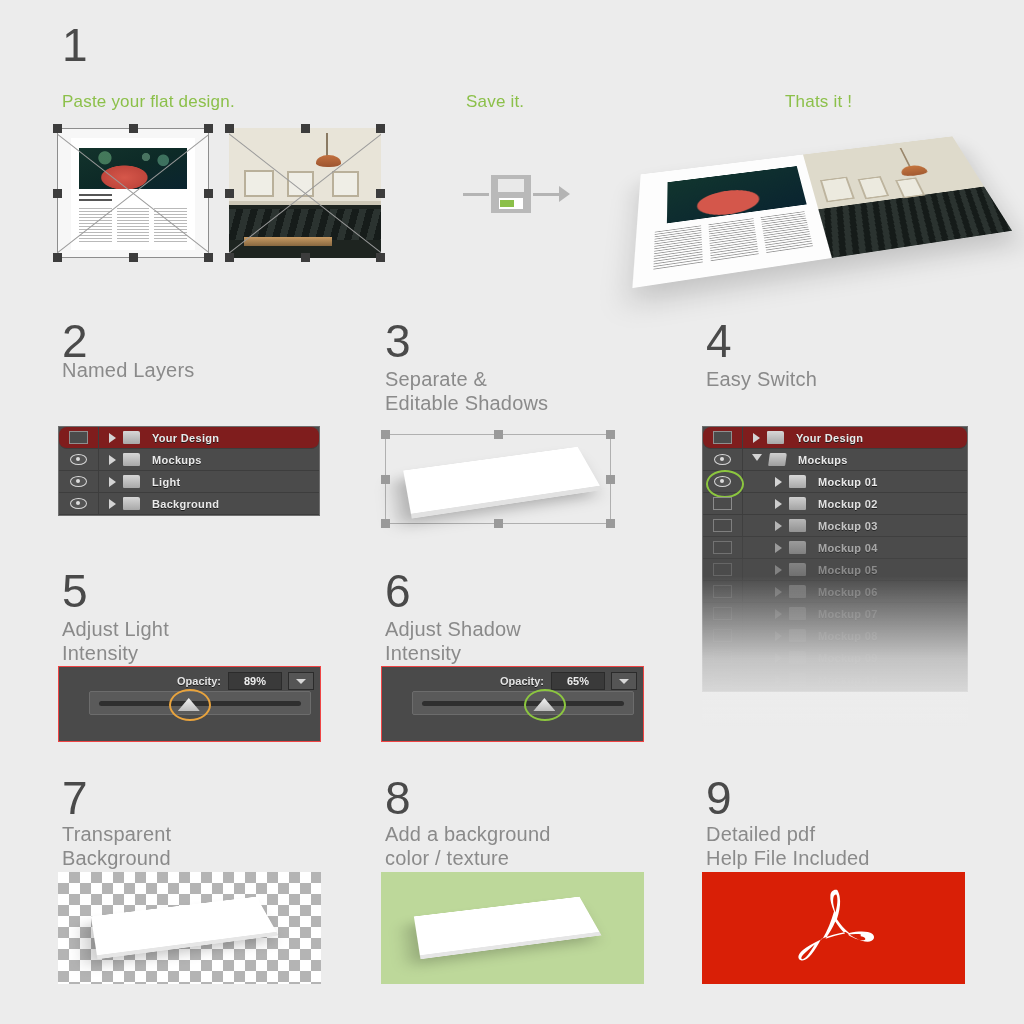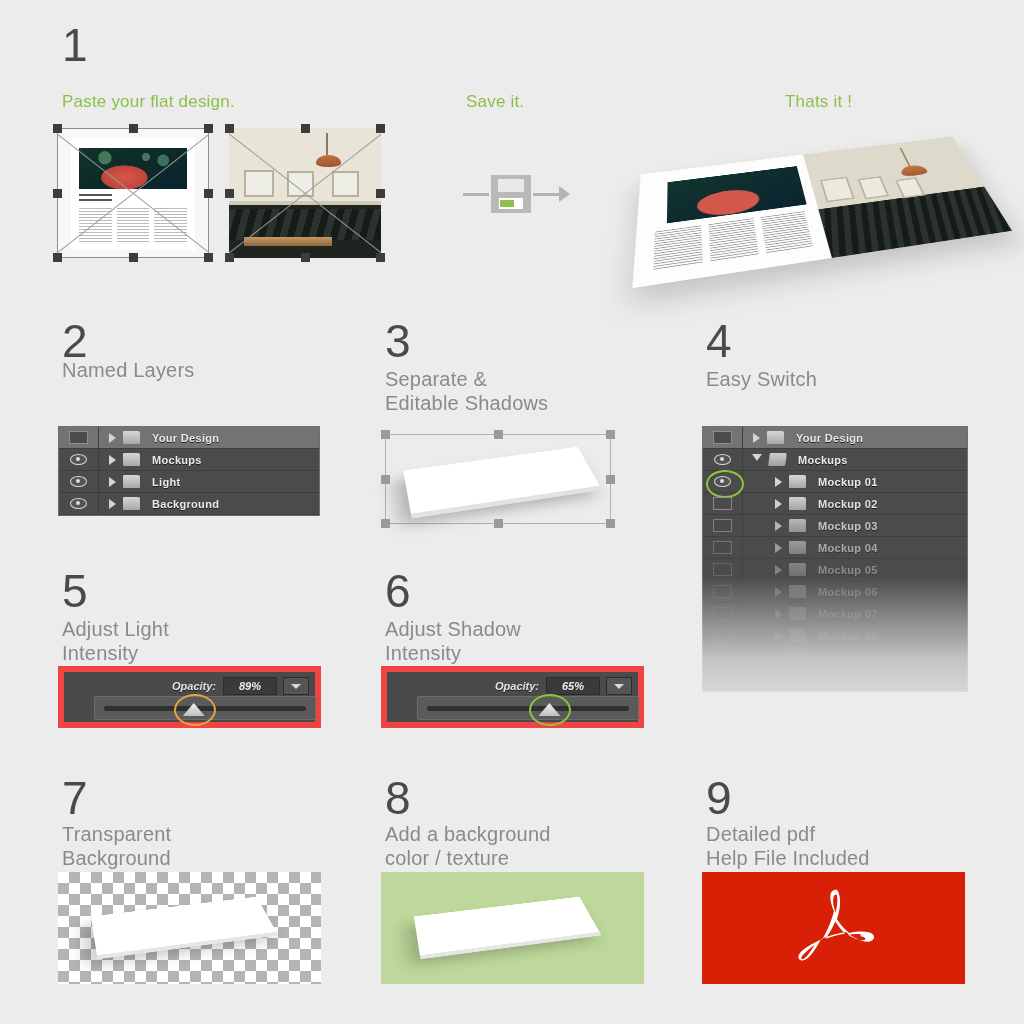--- a/index.html
+++ b/index.html
@@ -109,21 +109,21 @@
   .spread .rp .shade{position:absolute;left:56%;top:27%;width:16%;height:11%;
     background:linear-gradient(to bottom,#c5763f,#a25a31);border-radius:50% 50% 45% 45%/70% 70% 30% 30%;}
   .spread .rp .fr{position:absolute;background:#eceadf;border:2px solid #bdb49e;}
   .spread .rp .g1{left:6%;top:30%;width:14%;height:20%;}
   .spread .rp .g2{left:28%;top:34%;width:12%;height:18%;}
   .spread .rp .g3{left:50%;top:40%;width:11%;height:16%;}
 
   
   .lpanel{position:absolute;background:#4b4b4b;border:1px solid #6e6e6e;box-sizing:border-box;}
   .lrow{display:flex;align-items:center;height:22px;border-bottom:1px solid #3d3d3d;box-sizing:border-box;}
-  .lrow.sel{background:#737373;}
+  .lrow.sel{background:#7f1d1d;border-radius:8px;}
   .eyecell{width:40px;height:100%;display:flex;align-items:center;justify-content:center;
     border-right:1px solid #3d3d3d;box-sizing:border-box;}
   .eye{width:15px;height:9px;border-radius:50%;border:1.5px solid #d8d8d8;position:relative;background:#555;}
   .eye:after{content:"";position:absolute;left:4.5px;top:2px;width:4px;height:4px;border-radius:50%;background:#dcdcdc;}
   .chk{width:17px;height:11px;border:1.5px solid #8f8f8f;background:#4b4b4b;}
   .tri{width:0;height:0;border-top:5px solid transparent;border-bottom:5px solid transparent;border-left:7px solid #d4d4d4;margin-left:10px;}
   .tri.down{border-left:5px solid transparent;border-right:5px solid transparent;border-top:7px solid #d4d4d4;margin-left:9px;}
   .fold{width:17px;height:13px;background:linear-gradient(to bottom,#d6d6d6,#a8a8a8);margin-left:7px;border-radius:1px 2px 1px 1px;position:relative;}
   .fold.open{background:linear-gradient(to bottom,#cfcfcf,#9e9e9e);transform:skewX(-8deg);}
   .lname{margin-left:12px;font-size:11px;font-weight:bold;color:#eaeaea;
@@ -136,21 +136,21 @@
 
   
   .shadowbox{position:absolute;}
   .sheet3{position:absolute;background:#fff;box-shadow:-10px 14px 18px rgba(0,0,0,.26);
     transform:perspective(620px) rotateX(52deg) rotateZ(-13deg);}
   .sheet3 .edge{position:absolute;left:0;right:0;bottom:-7px;height:7px;background:#e2e2e2;}
   .hndl-g{position:absolute;width:9px;height:9px;background:#9a9a9a;}
   .bbox{position:absolute;border:1px solid #b0b0b0;box-sizing:border-box;}
 
   
-  .opbar{position:absolute;width:263px;height:62px;background:#4a4a4a;border:6px solid #ef4444;box-sizing:border-box;font-style:italic;}
+  .opbar{position:absolute;width:263px;height:76px;background:#4a4a4a;border:1px solid #ef4444;box-sizing:border-box;}
   .opbar .top{height:28px;display:flex;align-items:center;justify-content:flex-end;padding-right:6px;}
   .oplabel{font-size:11px;font-weight:bold;color:#e4e4e4;text-shadow:0 1px 0 #1e1e1e;margin-right:7px;}
   .opval{width:54px;height:18px;background:#3a3a3a;border:1px solid #2b2b2b;color:#ededed;
     font-size:11px;font-weight:bold;display:flex;align-items:center;justify-content:center;box-sizing:border-box;}
   .opdrop{width:26px;height:18px;background:#555;border:1px solid #2b2b2b;margin-left:6px;
     display:flex;align-items:center;justify-content:center;box-sizing:border-box;}
   .opdrop i{width:0;height:0;border-left:5px solid transparent;border-right:5px solid transparent;border-top:5px solid #d8d8d8;}
   .sliderrow{position:absolute;left:30px;top:24px;width:222px;height:24px;background:#5a5a5a;
     border:1px solid #6c6c6c;border-radius:2px;box-sizing:border-box;display:flex;align-items:center;}
   .track{position:absolute;left:9px;right:9px;height:5px;background:#2f2f2f;border-radius:3px;top:9px;}

